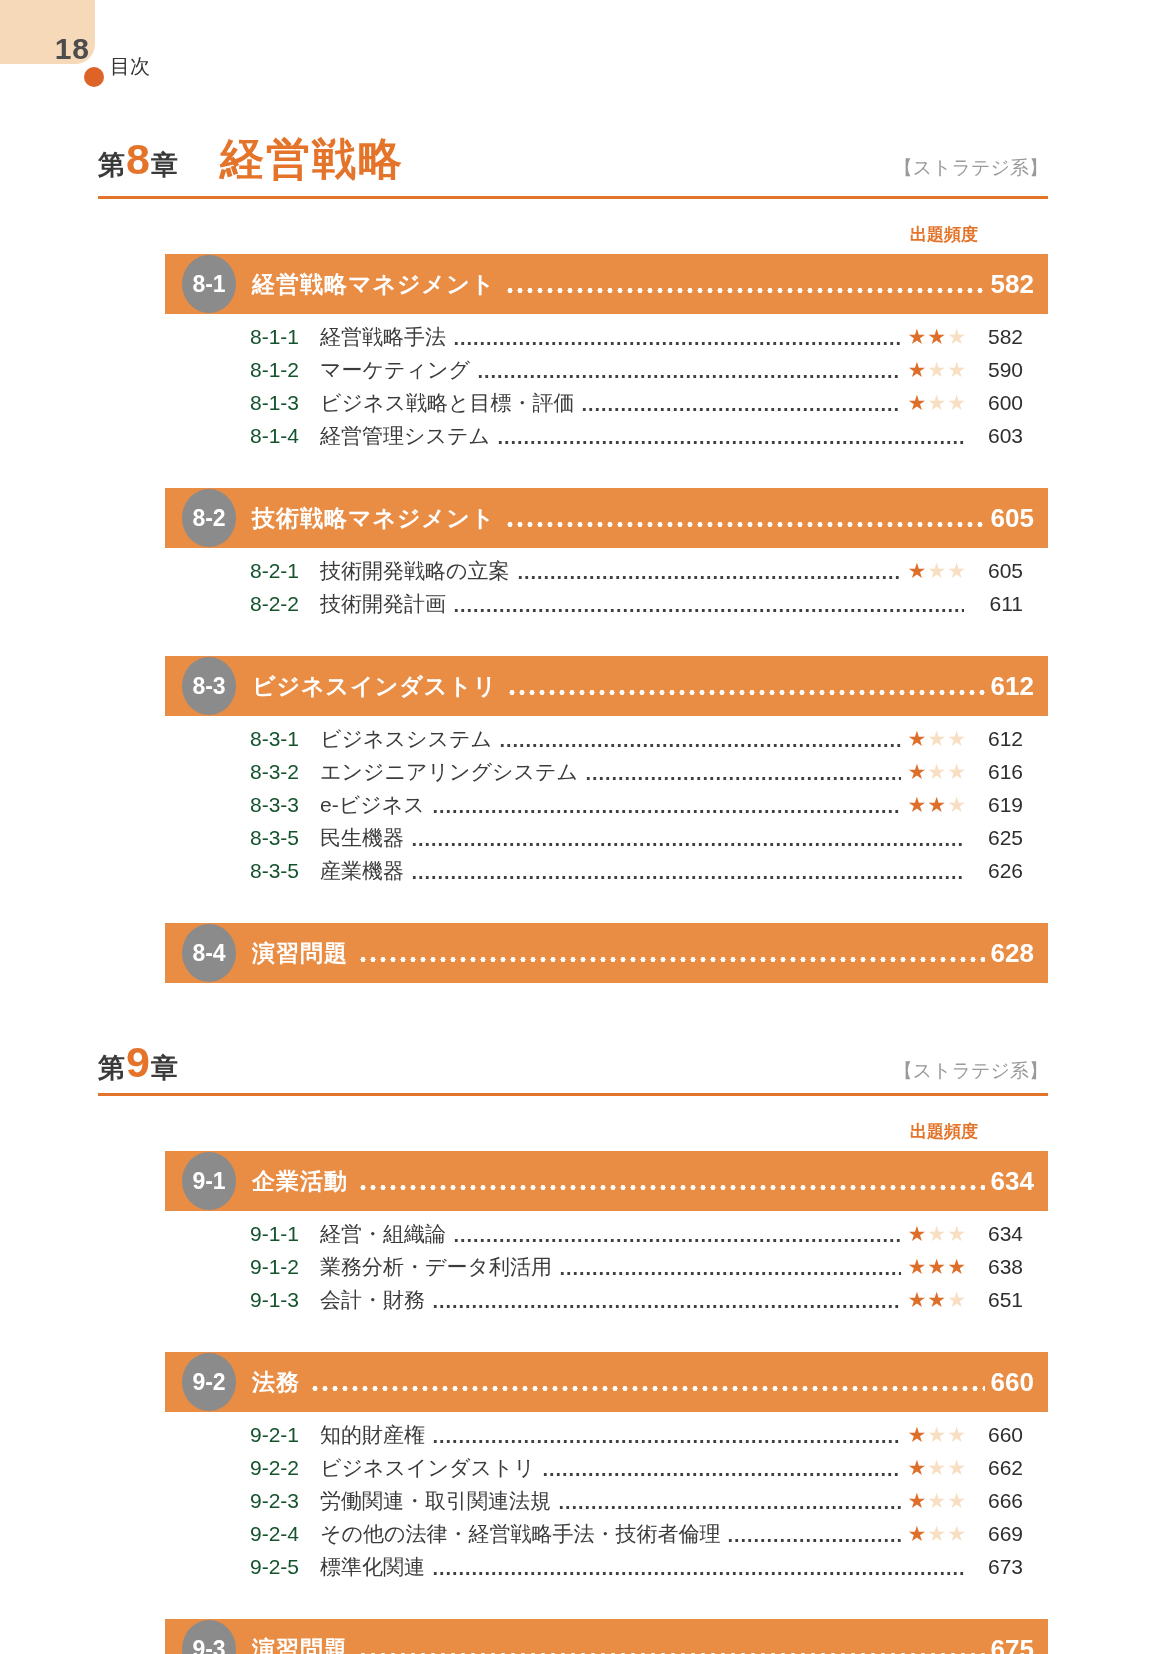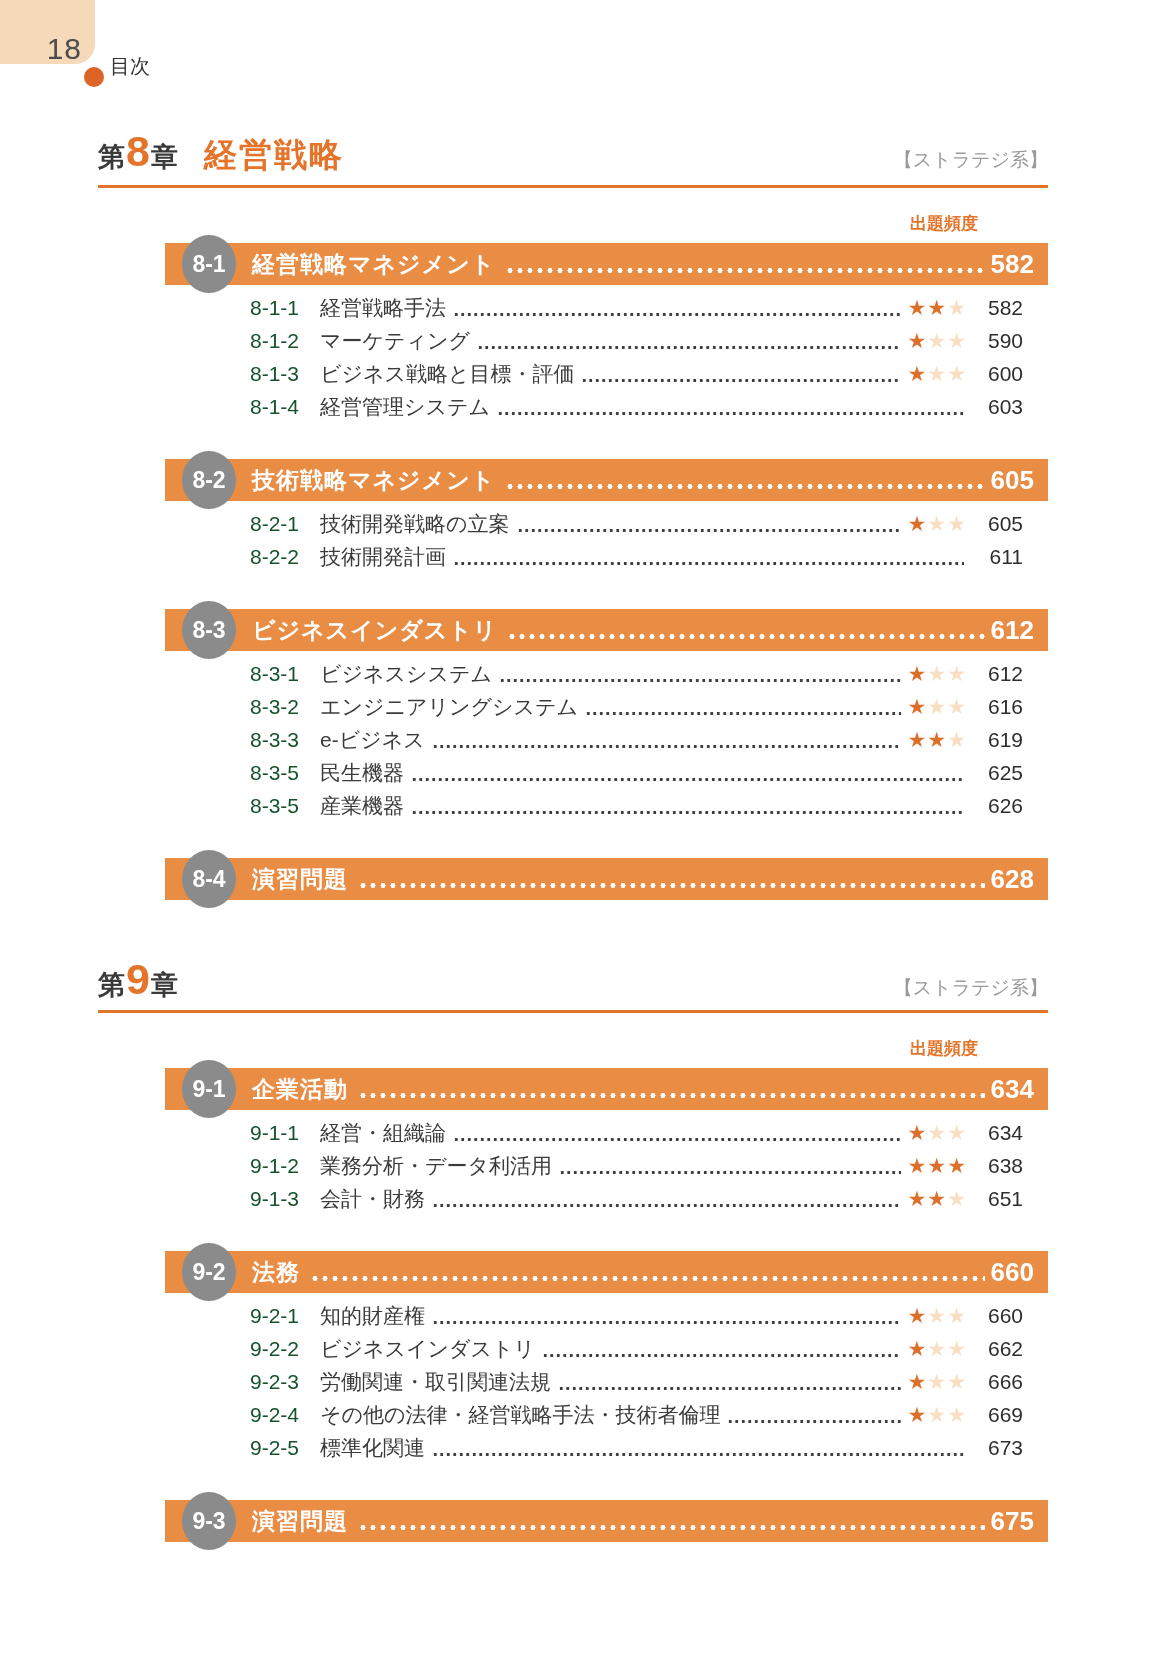--- a/index.html
+++ b/index.html
@@ -18,52 +18,53 @@
     width:1165px;height:1654px;overflow:hidden;position:relative;
     font-family:"Liberation Sans","DejaVu Sans",sans-serif;
     color:var(--text-dark);
   }
   
   .page-header{position:relative;height:86px;}
   .corner-box{
     position:absolute;left:0;top:0;width:95px;height:64px;
     background:var(--corner-bg);border-radius:0 0 20px 0;
     display:flex;align-items:flex-end;justify-content:flex-end;
-    padding:0 13px 0 0;
+    padding:0 5px 0 0;
+    font-weight:bold;
   }
   .pagenum{font-size:30px;line-height:1.0;color:#4d4d4d;letter-spacing:1px;}
   .corner-dot{
     position:absolute;left:84px;top:67px;width:20px;height:20px;border-radius:50%;
     background:#dd6326;
   }
   .toc-label{
     position:absolute;left:110px;top:53px;font-size:20px;font-weight:normal;color:#333;
   }
   
   .chapter{margin-top:44px;}
   .chapter + .chapter{margin-top:58px;}
   .chapter-head{
     display:flex;align-items:baseline;
     margin:0 117px 0 98px;
     border-bottom:3px solid var(--accent);
     padding-bottom:7px;
   }
   .ch-prefix{font-size:27px;font-weight:bold;color:#3a3a3a;}
   .ch-num{font-size:43px;font-weight:bold;color:var(--accent);line-height:1;margin:0 1px;}
-  .ch-title{font-size:33px;font-weight:bold;color:var(--accent);margin-left:26px;letter-spacing:2px;}
+  .ch-title{font-size:44px;font-weight:bold;color:var(--accent);margin-left:42px;letter-spacing:2px;}
   .ch-category{margin-left:auto;font-size:19px;color:var(--category-gray);}
   .freq{
     text-align:right;margin:24px 187px 0 0;
     color:var(--accent);font-size:17px;font-weight:bold;
   }
   
   .section-block{margin-top:36px;}
   .sections > .section-block:first-child{margin-top:8px;}
   .section-bar{
-    margin:0 117px 0 165px;height:42px;background:var(--bar-bg);
+    margin:0 117px 0 165px;height:60px;background:var(--bar-bg);
     display:flex;align-items:center;
   }
   .badge{
     flex:0 0 auto;width:54px;height:58px;margin-left:17px;
     background:var(--badge-bg);border-radius:50%;
     display:flex;align-items:center;justify-content:center;
     color:#fff;font-weight:bold;font-size:23px;
   }
   .bar-title{
     flex:0 0 auto;margin-left:16px;color:#fff;font-weight:bold;font-size:23px;

